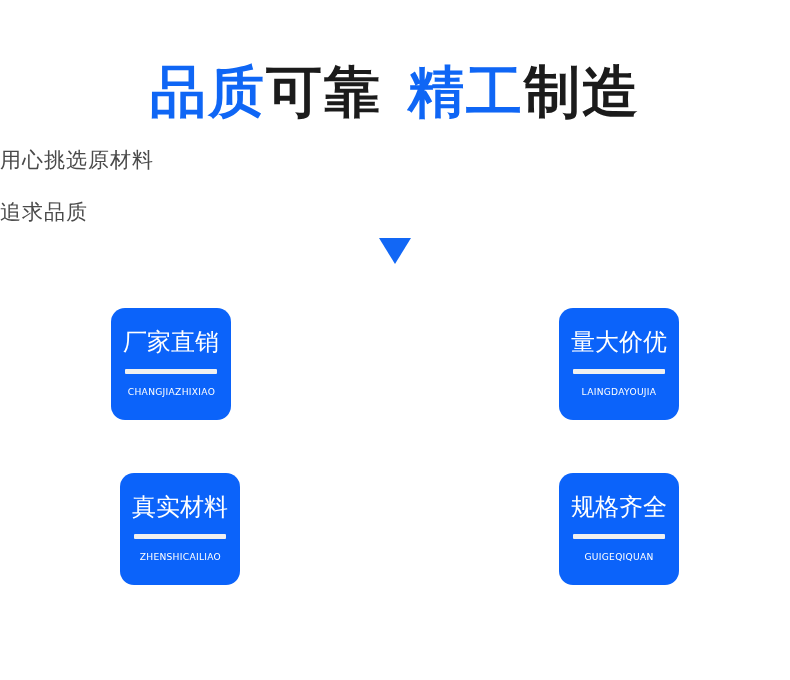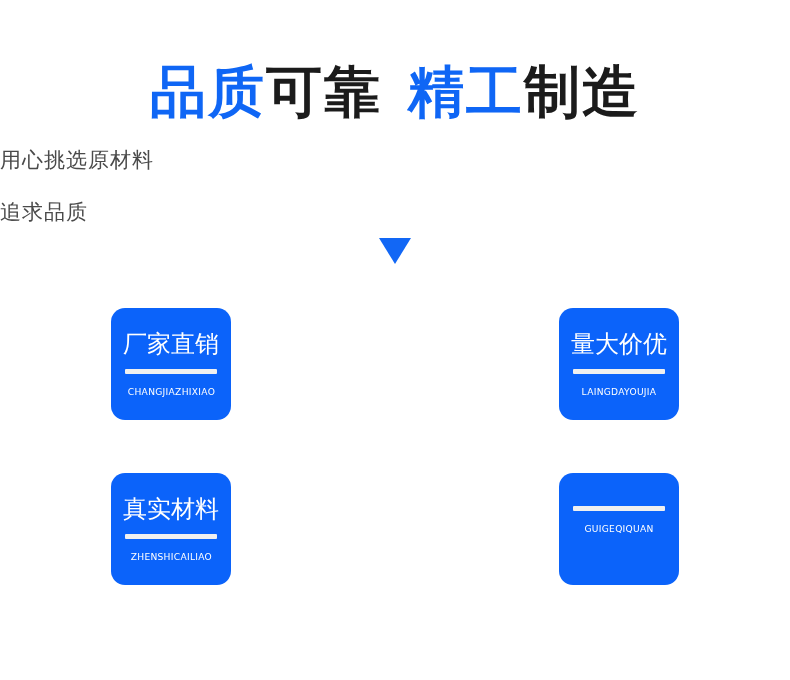--- a/index.html
+++ b/index.html
@@ -77,42 +77,42 @@
   .card-grid {
     position: absolute;
     top: 308px;
     left: 111px;
     width: 568px;
   }
   .card-row {
     display: flex;
     justify-content: space-between;
   }
-  .card-row + .card-row { margin-top: 53px; }
+  .card-row + .card-row { margin-top: 53px; margin-left: 9px; }
 
   .card {
     width: 120px;
     height: 112px;
     background: #0B63FA;
     border-radius: 14px;
     display: flex;
     flex-direction: column;
     align-items: center;
     justify-content: flex-start;
     box-sizing: border-box;
     padding-top: 22px;
   }
   .card-title {
     color: #ffffff;
     font-size: 24px;
     line-height: 28px;
     letter-spacing: 0px;
     font-weight: 400;
     white-space: nowrap;
-    font-family: Liberation Serif, serif;
+    font-family: Liberation Mono, monospace;
   }
   .card-rule {
     width: 92px;
     height: 5px;
     background: #f0f0f0;
     margin-top: 11px;
     border-radius: 1px;
   }
   .card-pinyin {
     color: #ffffff;
@@ -156,20 +156,21 @@
       </div>
     </div>
 
     <div class="card-row">
       <div class="card">
         <div class="card-title">真实材料</div>
         <div class="card-rule"></div>
         <div class="card-pinyin">ZHENSHICAILIAO</div>
       </div>
       <div class="card">
+        <div class="card-title">规格齐全</div>
         <div class="card-rule"></div>
         <div class="card-pinyin">GUIGEQIQUAN</div>
       </div>
     </div>
 
   </div>
 
 </div>
 
 </body></html>

